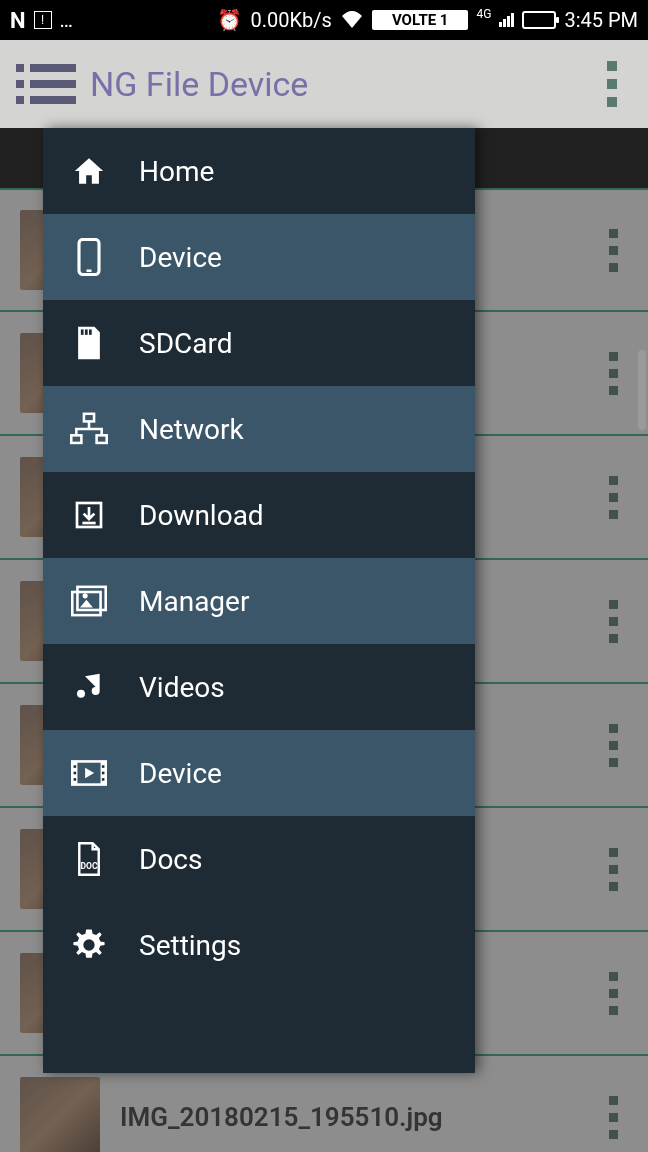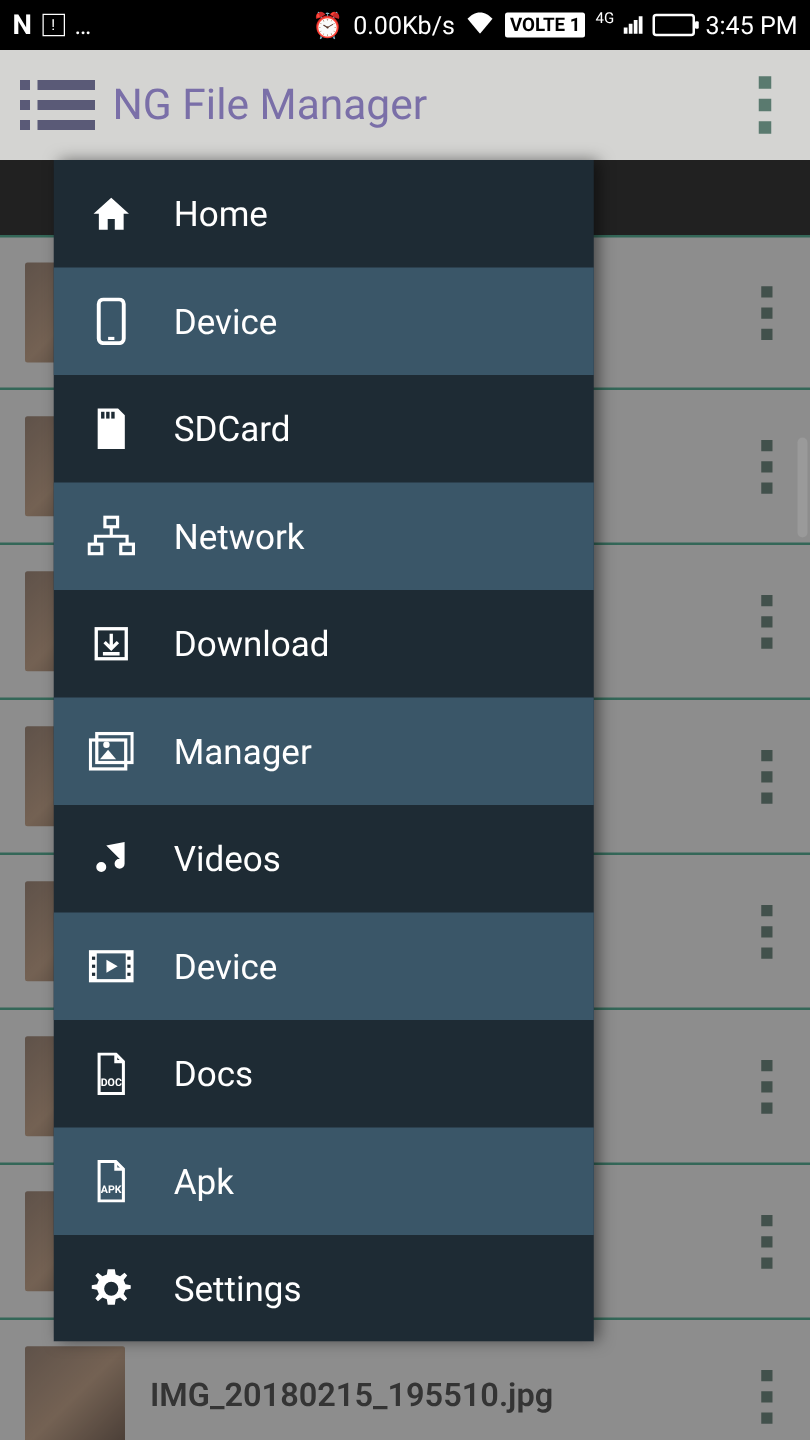--- a/index.html
+++ b/index.html
@@ -5,21 +5,21 @@
   * { box-sizing: border-box; margin: 0; padding: 0; }
   html, body { width: 648px; height: 1152px; font-family: Roboto, Arial, sans-serif; overflow: hidden; background: #000; }
   
   
   .status-bar { height: 40px; background: #000; color: #fff; display: flex; align-items: center; justify-content: space-between; padding: 0 10px; font-size: 20px; }
   .status-left { display: flex; align-items: center; gap: 8px; }
   .status-right { display: flex; align-items: center; gap: 8px; }
   .status-n { font-weight: bold; font-size: 22px; }
   .status-box { border: 1.5px solid #fff; width: 18px; height: 18px; display: inline-flex; align-items: center; justify-content: center; font-size: 12px; }
   .status-dots { letter-spacing: 2px; }
-  .volte { background: #fff; color: #000; font-weight: bold; padding: 1px 4px; font-size: 15px; border-radius: 2px; }
+  .volte { background: #fff; color: #000; font-weight: bold; padding: 1px 20px; font-size: 15px; border-radius: 2px; }
   .battery { width: 34px; height: 18px; border: 2px solid #fff; border-radius: 3px; position: relative; }
   .battery::after { content: ''; position: absolute; right: -5px; top: 4px; width: 3px; height: 6px; background: #fff; border-radius: 1px; }
   .battery-fill { background: #fff; height: 100%; width: 75%; }
   .signal { display: inline-flex; align-items: flex-end; gap: 1px; }
   .signal span { width: 3px; background: #fff; }
   .signal span:nth-child(1){height:5px} .signal span:nth-child(2){height:8px} .signal span:nth-child(3){height:11px} .signal span:nth-child(4){height:14px}
   .wifi { font-size: 22px; }
   .clock-icon { font-size: 20px; }
   
   
@@ -101,21 +101,21 @@
         </div>
       <div class="hamburger-row">
           <span class="hamburger-dot"></span>
           <span class="hamburger-line"></span>
         </div>
       <div class="hamburger-row">
           <span class="hamburger-dot"></span>
           <span class="hamburger-line"></span>
         </div>
     </div>
-    <div class="app-title">NG File Manager</div>
+    <div class="app-title">NG File Device</div>
   </div>
   <div class="menu-dots">
     <span></span>
       <span></span>
       <span></span>
   </div>
 </div>
 
 <div class="content">
 
@@ -290,30 +290,20 @@
       <div class="drawer-item">
         <span class="drawer-icon">
           <svg width="28" height="34" viewBox="0 0 22 28">
             <path d="M3 1 H14 L19 6 V27 H3 Z" fill="none" stroke="#fff" stroke-width="2"></path>
             <path d="M14 1 V6 H19" fill="none" stroke="#fff" stroke-width="2"></path>
             <text x="11" y="22" font-size="7" text-anchor="middle" fill="#fff" font-weight="bold">DOC</text>
           </svg>
         </span>
         <span class="drawer-label">Docs</span>
       </div>
-      <div class="drawer-item alt">
-        <span class="drawer-icon">
-          <svg width="28" height="34" viewBox="0 0 22 28">
-            <path d="M3 1 H14 L19 6 V27 H3 Z" fill="none" stroke="#fff" stroke-width="2"></path>
-            <path d="M14 1 V6 H19" fill="none" stroke="#fff" stroke-width="2"></path>
-            <text x="11" y="22" font-size="7" text-anchor="middle" fill="#fff" font-weight="bold">APK</text>
-          </svg>
-        </span>
-        <span class="drawer-label">Apk</span>
-      </div>
       <div class="drawer-item">
         <span class="drawer-icon">
           <svg width="34" height="34" viewBox="0 0 24 24">
             <path d="M12 8 A4 4 0 1 0 12 16 A4 4 0 1 0 12 8 M12 1 L14 1 L14.5 4 L17 5 L19.5 3 L21 4.5 L19 7 L20 9.5 L23 10 L23 12 L20 12.5 L19 15 L21 17.5 L19.5 19 L17 17 L14.5 18 L14 21 L12 21 L10 21 L9.5 18 L7 17 L4.5 19 L3 17.5 L5 15 L4 12.5 L1 12 L1 10 L4 9.5 L5 7 L3 4.5 L4.5 3 L7 5 L9.5 4 L10 1 Z" fill="#fff"></path>
           </svg>
         </span>
         <span class="drawer-label">Settings</span>
       </div>
     </div>
 </div>

